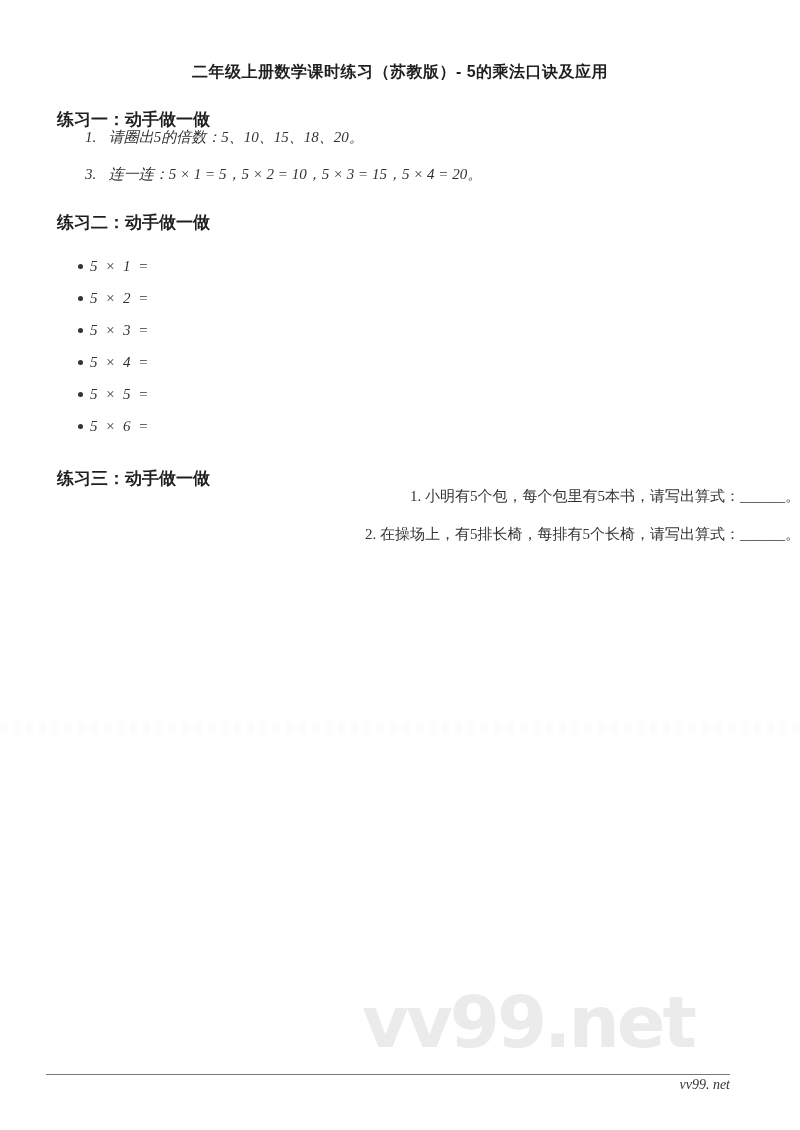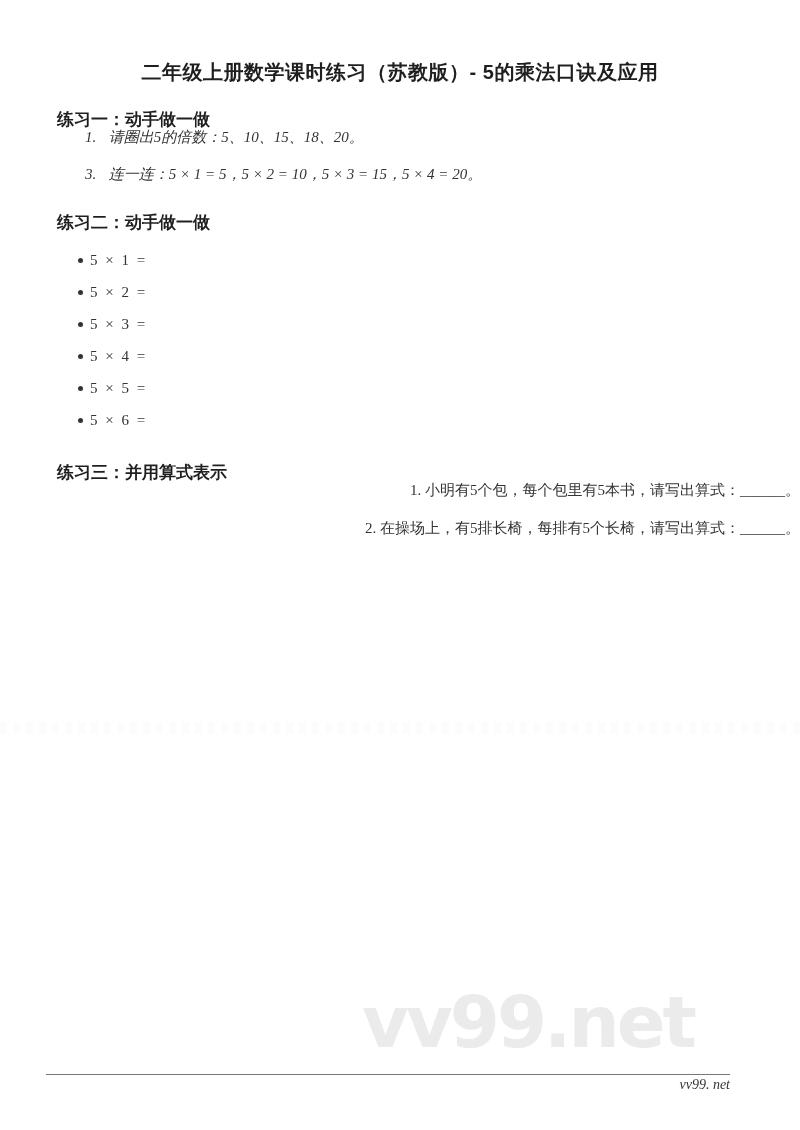--- a/index.html
+++ b/index.html
@@ -10,21 +10,21 @@
     margin: 0 auto;
     background: #ffffff;
     overflow: hidden;
     font-family: "Liberation Serif", "DejaVu Serif", serif;
     color: #333333;
   }
   .doc-title {
     margin: 0;
     padding-top: 58px;
     font-family: "Liberation Sans", "DejaVu Sans", sans-serif;
-    font-size: 20px;
+    font-size: 16px;
     line-height: 28px;
     font-weight: bold;
     text-align: center;
     color: #1f1f1f;
     letter-spacing: 0.5px;
   }
   .section-heading {
     margin: 0 0 0 57px;
     font-family: "Liberation Sans", "DejaVu Sans", sans-serif;
     font-size: 17px;
@@ -42,21 +42,21 @@
   ol.num-list li {
     font-size: 15px;
     line-height: 16px;
     color: #333333;
     white-space: nowrap;
   }
   .list-s1 li { margin-bottom: 21px; }
   .list-s3 li { margin-bottom: 22px; text-align: right; }
   ol.num-list .num { display: inline-block; width: 20px; }
 
-  ul.bullet-list { list-style: none; margin: 20px 0 0 0; padding: 0 7px 0 78px; }
+  ul.bullet-list { list-style: none; margin: 26px 0 0 0; padding: 0 7px 0 78px; font-style: italic; }
   ul.bullet-list li {
     display: flex;
     align-items: center;
     font-size: 15px;
     line-height: 16px;
     margin-bottom: 16px;
     color: #333333;
   }
   .dot {
     display: inline-block;
@@ -165,21 +165,21 @@
         <span class="txt">5 × 5 =</span>
       </li>
       <li>
         <span class="dot"></span>
         <span class="txt">5 × 6 =</span>
       </li>
     </ul>
   </section>
 
   <section>
-    <h2 class="section-heading h-s3">练习三：并用算式表示</h2>
+    <h2 class="section-heading h-s3">练习三：动手做一做</h2>
     <ol class="num-list list-s3">
       <li>
         <span class="num">1.</span>
         <span class="txt">小明有5个包，每个包里有5本书，请写出算式：______。</span>
       </li>
       <li>
         <span class="num">2.</span>
         <span class="txt">在操场上，有5排长椅，每排有5个长椅，请写出算式：______。</span>
       </li>
     </ol>

